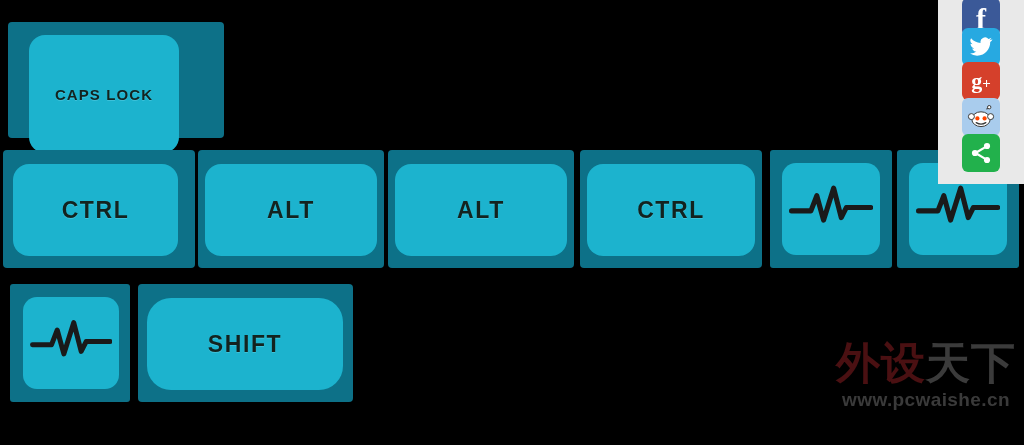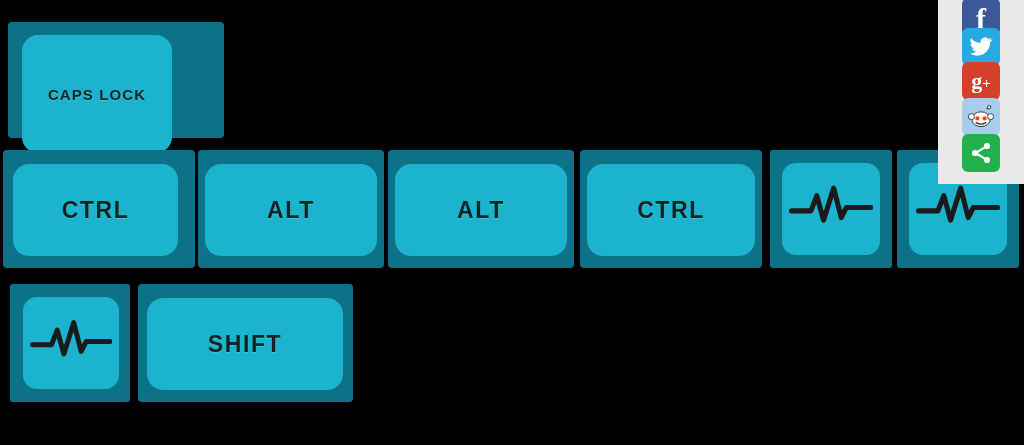--- a/index.html
+++ b/index.html
@@ -139,21 +139,21 @@
     letter-spacing: 0.4px;
     white-space: nowrap;
   }
 </style>
 </head>
 <body>
 
 <div id="stage">
 
   <div class="key" style="left:8px; top:22px; width:216px; height:116px;">
-    <div class="cap" style="left:14px; top:13px; width:150px; height:118px;">
+    <div class="cap" style="left:21px; top:13px; width:150px; height:118px;">
       <span class="cap-label lbl-16">CAPS LOCK</span>
     </div>
   </div>
 
   <div class="key" style="left:3px; top:150px; width:192px; height:118px;">
     <div class="cap" style="left:10px; top:14px; width:165px; height:92px;">
       <span class="cap-label lbl-19">CTRL</span>
     </div>
   </div>
 
@@ -193,21 +193,21 @@
 
   <div class="key rsmall" style="left:10px; top:284px; width:120px; height:118px;">
     <div class="cap tight" style="left:13px; top:13px; width:96px; height:92px;">
       <svg class="pulse-ico" viewBox="0 0 100 60" preserveAspectRatio="xMidYMid meet">
         <path d="M3 32 H26 L33 14 L41 43 L53 5 L62 40 L68 28 H97" fill="none" stroke="#1a1a1a" stroke-width="6" stroke-linecap="round" stroke-linejoin="round"></path>
       </svg>
     </div>
   </div>
 
   <div class="key" style="left:138px; top:284px; width:215px; height:118px;">
-    <div class="cap" style="left:9px; top:14px; width:196px; height:92px;">
+    <div class="cap" style="left:9px; top:14px; width:196px; height:92px;border-radius:24px;">
       <span class="cap-label lbl-19">SHIFT</span>
     </div>
   </div>
 
   <div id="share-rail">
 
     <div class="share-btn sb-fb">
       <span class="fb-f">f</span>
     </div>
 
@@ -238,14 +238,18 @@
       <svg width="24" height="24" viewBox="0 0 24 24">
         <circle cx="18" cy="5" r="3.1" fill="#ffffff"></circle>
         <circle cx="18" cy="19" r="3.1" fill="#ffffff"></circle>
         <circle cx="6" cy="12" r="3.1" fill="#ffffff"></circle>
         <path d="M8.6 10.7 L15.5 6.6 M8.6 13.3 L15.5 17.4" stroke="#ffffff" stroke-width="2.2" stroke-linecap="round"></path>
       </svg>
     </div>
 
   </div>
 
+  <div id="watermark">
+    <div id="wm-chars"><span class="wm-red">外设</span><span class="wm-gray">天下</span></div>
+    <div id="wm-url">www.pcwaishe.cn</div>
+  </div>
 
 </div>
 
 </body></html>

